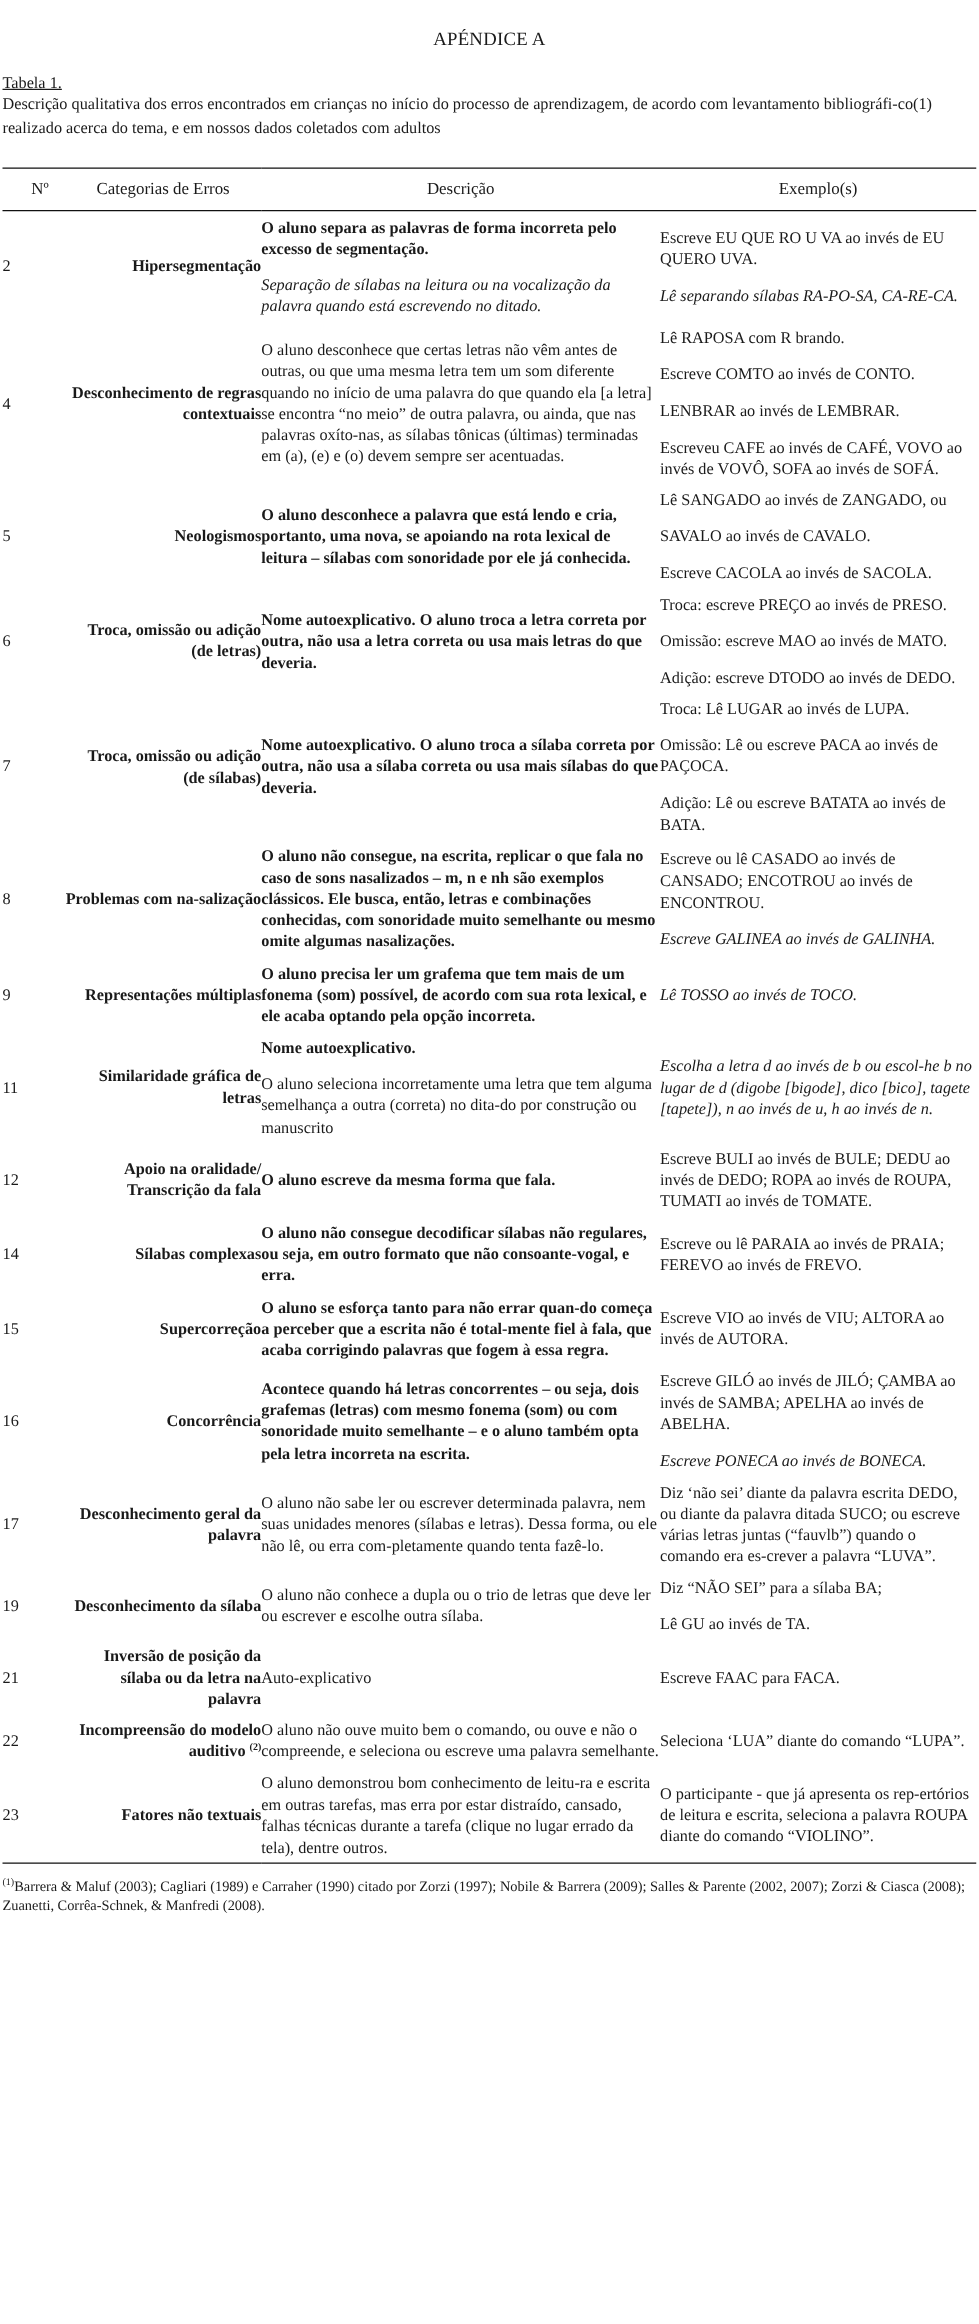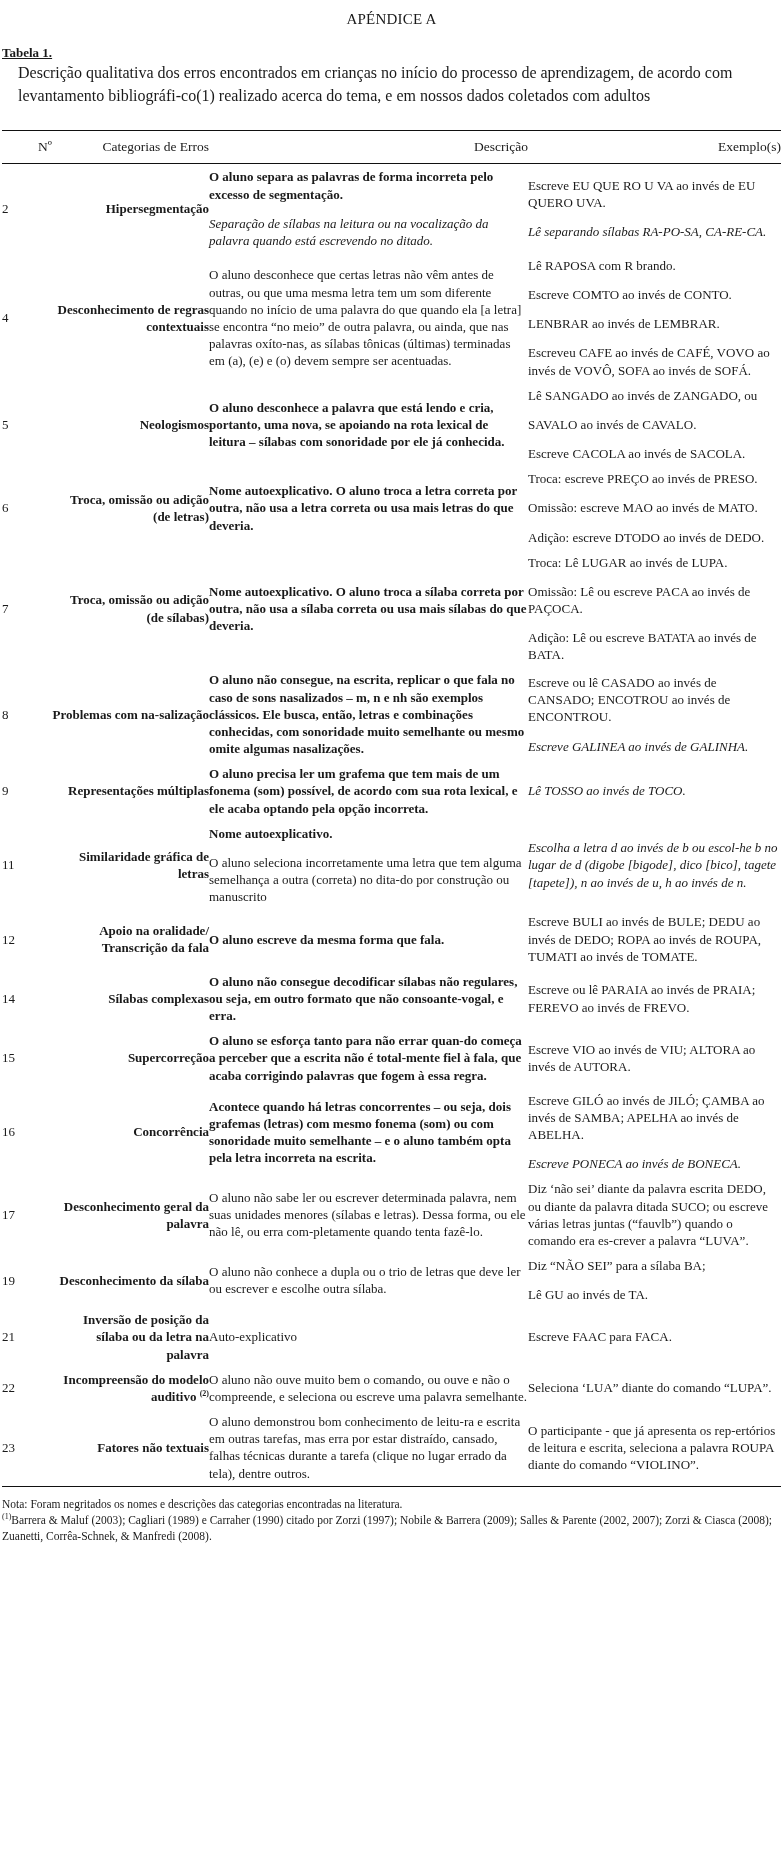--- a/index.html
+++ b/index.html
@@ -5,50 +5,48 @@
   html, body { margin: 0; padding: 0; background: #ffffff; }
   body {
     width: 783px;
     min-height: 1859px;
     font-family: "Liberation Serif", "DejaVu Serif", serif;
     color: #1a1a1a;
     font-size: 13px;
     line-height: 1.32;
     position: relative;
   }
-  .page { padding: 0 2px 0 2px; }
+  .page { padding: 13px 2px 0 2px; }
   .appendix-title {
     text-align: center;
     font-size: 15px;
     padding-top: 10px;
     height: 24px;
     letter-spacing: 0.2px;
   }
   .table-label {
     margin-top: 10px;
     text-decoration: underline;
     font-size: 13px;
-    font-weight: bold;
   }
   .table-caption {
-    font-size: 16px;
+    font-size: 13px;
     line-height: 1.45;
     margin-right: 4px;
-    margin-left: 16px;
   }
   table.errors {
     width: 779px;
     border-collapse: collapse;
     margin-top: 22px;
     table-layout: fixed;
   }
   table.errors thead tr { border-top: 1.5px solid #111; border-bottom: 1.5px solid #111; }
   table.errors th {
     font-weight: normal;
-    text-align: right;
+    text-align: center;
     padding: 7px 0 8px 0;
     font-size: 13.5px;
   }
   table.errors td {
     vertical-align: middle;
     padding: 4px 0;
   }
   col.c-num { width: 50px; }
   col.c-cat { width: 157px; }
   col.c-desc { width: 319px; }
@@ -278,16 +276,15 @@
             <p class="para">O aluno demonstrou bom conhecimento de leitu-ra e escrita em outras tarefas, mas erra por estar distraído, cansado, falhas técnicas durante a tarefa (clique no lugar errado da tela), dentre outros.</p>
           </td>
           <td class="ex">
             <p class="para">O participante - que já apresenta os rep-ertórios de leitura e escrita, seleciona a palavra ROUPA diante do comando “VIOLINO”.</p>
           </td>
         </tr>
       </tbody>
   </table>
 
   <div class="notes">
-    <div>Nota: Foram negritados os nomes e descrições das categorias encontradas na literatura.</div>
     <div><sup>(1)</sup><span>Barrera &amp; Maluf (2003); Cagliari (1989) e Carraher (1990) citado por Zorzi (1997); Nobile &amp; Barrera (2009); Salles &amp; Parente (2002, 2007); Zorzi &amp; Ciasca (2008); Zuanetti, Corrêa-Schnek, &amp; Manfredi (2008).</span></div>
   </div>
 </div>
 
 </body></html>

